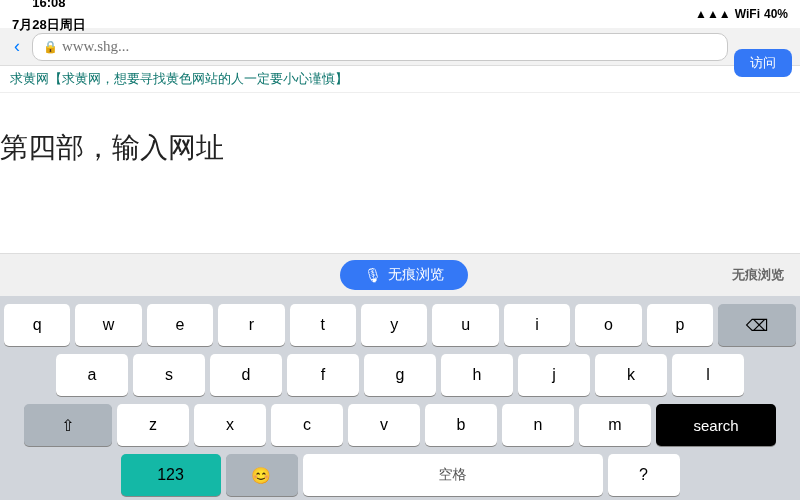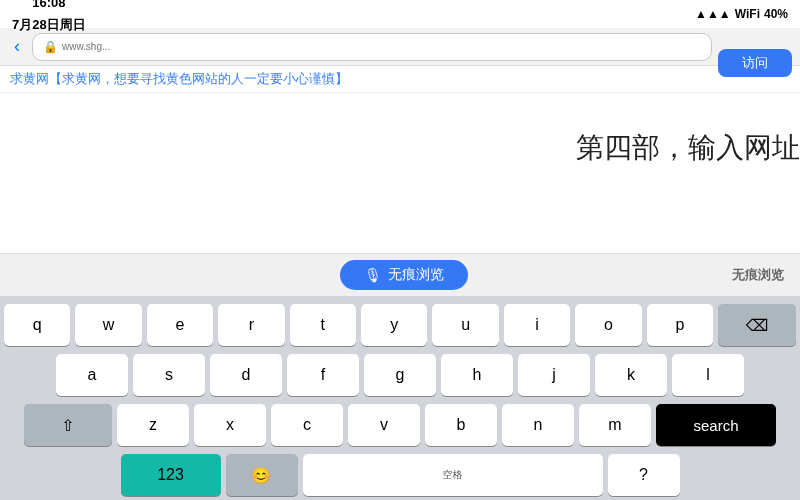--- a/index.html
+++ b/index.html
@@ -59,61 +59,62 @@
       border: 1px solid #c8c8c8;
       display: flex;
       align-items: center;
       padding: 4px 10px;
       height: 28px;
     }
     #address-input {
       flex: 1;
       border: none;
       outline: none;
-      font-size: 10px;
+      font-size: 15px;
       color: #333;
       background: transparent;
+      font-family: Liberation Serif, serif;
     }
     #address-shield {
       color: #999;
       font-size: 12px;
       margin-right: 4px;
     }
     #visit-btn {
       background: #3478f6;
       color: #fff;
       border: none;
       border-radius: 8px;
-      padding: 5px 24px;
+      padding: 5px 16px;
       font-size: 13px;
       cursor: pointer;
       height: 28px;
       display: flex;
       align-items: center;
       margin-top: 32px;
     }
 
     
     #marquee-area {
       background: #fff;
       padding: 4px 10px;
       font-size: 13px;
-      color: #3b82f6;
+      color: #0f766e;
       white-space: nowrap;
       overflow: hidden;
       border-bottom: 1px solid #eee;
     }
 
     
     #main-content {
       background: #fff;
       height: 110px;
       display: flex;
       align-items: center;
-      justify-content: flex-end;
+      justify-content: flex-start;
     }
     #main-title {
       font-size: 28px;
       font-weight: 400;
       color: #222;
       text-align: center;
     }
 
     
     #voice-bar {
@@ -196,21 +197,21 @@
     }
     .key.numbers-key {
       background: #14b8a6;
       font-size: 16px;
       min-width: 90px;
       max-width: 100px;
     }
     .key.space-key {
       min-width: 240px;
       max-width: 300px;
-      font-size: 10px;
+      font-size: 14px;
       color: #555;
     }
     .key.emoji-key, .key.mic-key, .key.return-key, .key.shift-key {
       background: #adb5bd;
       font-size: 16px;
     }
 
     #keyboard-section {
       position: absolute;
       bottom: 0;

